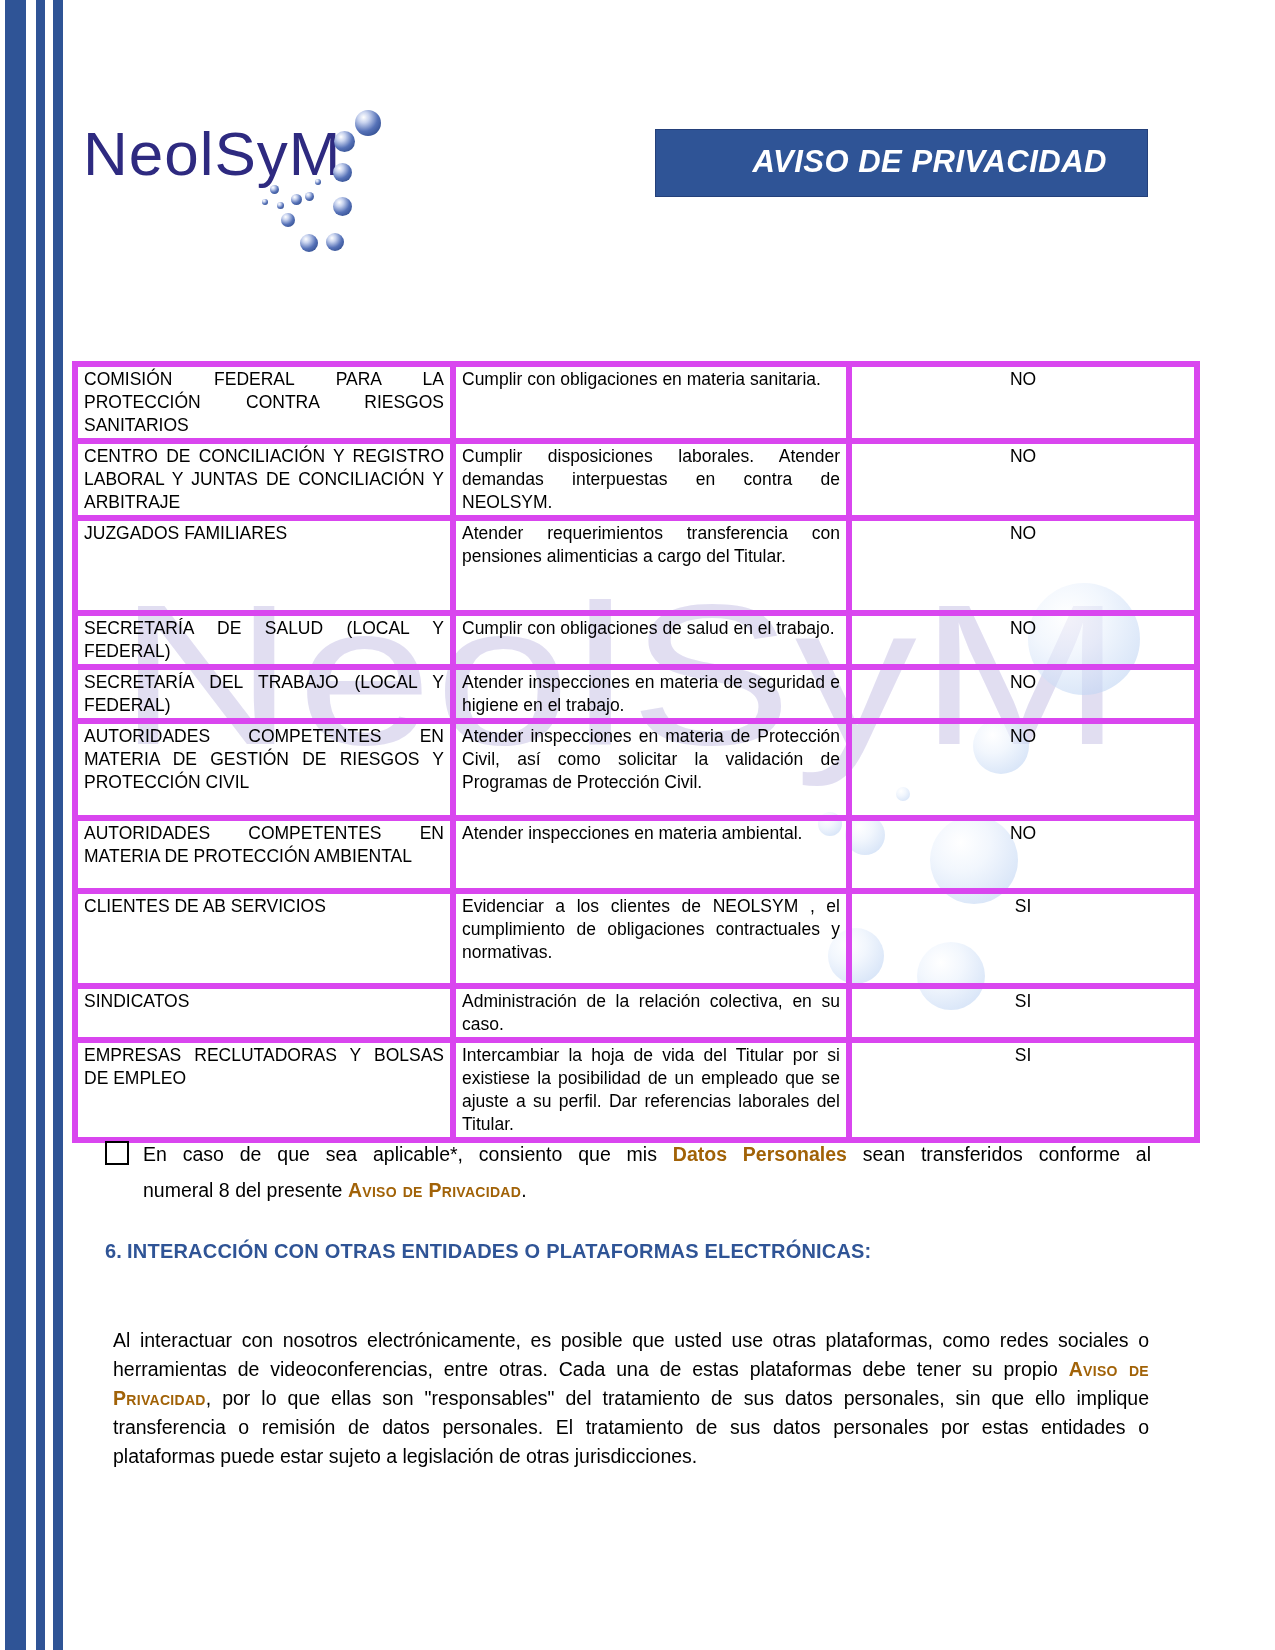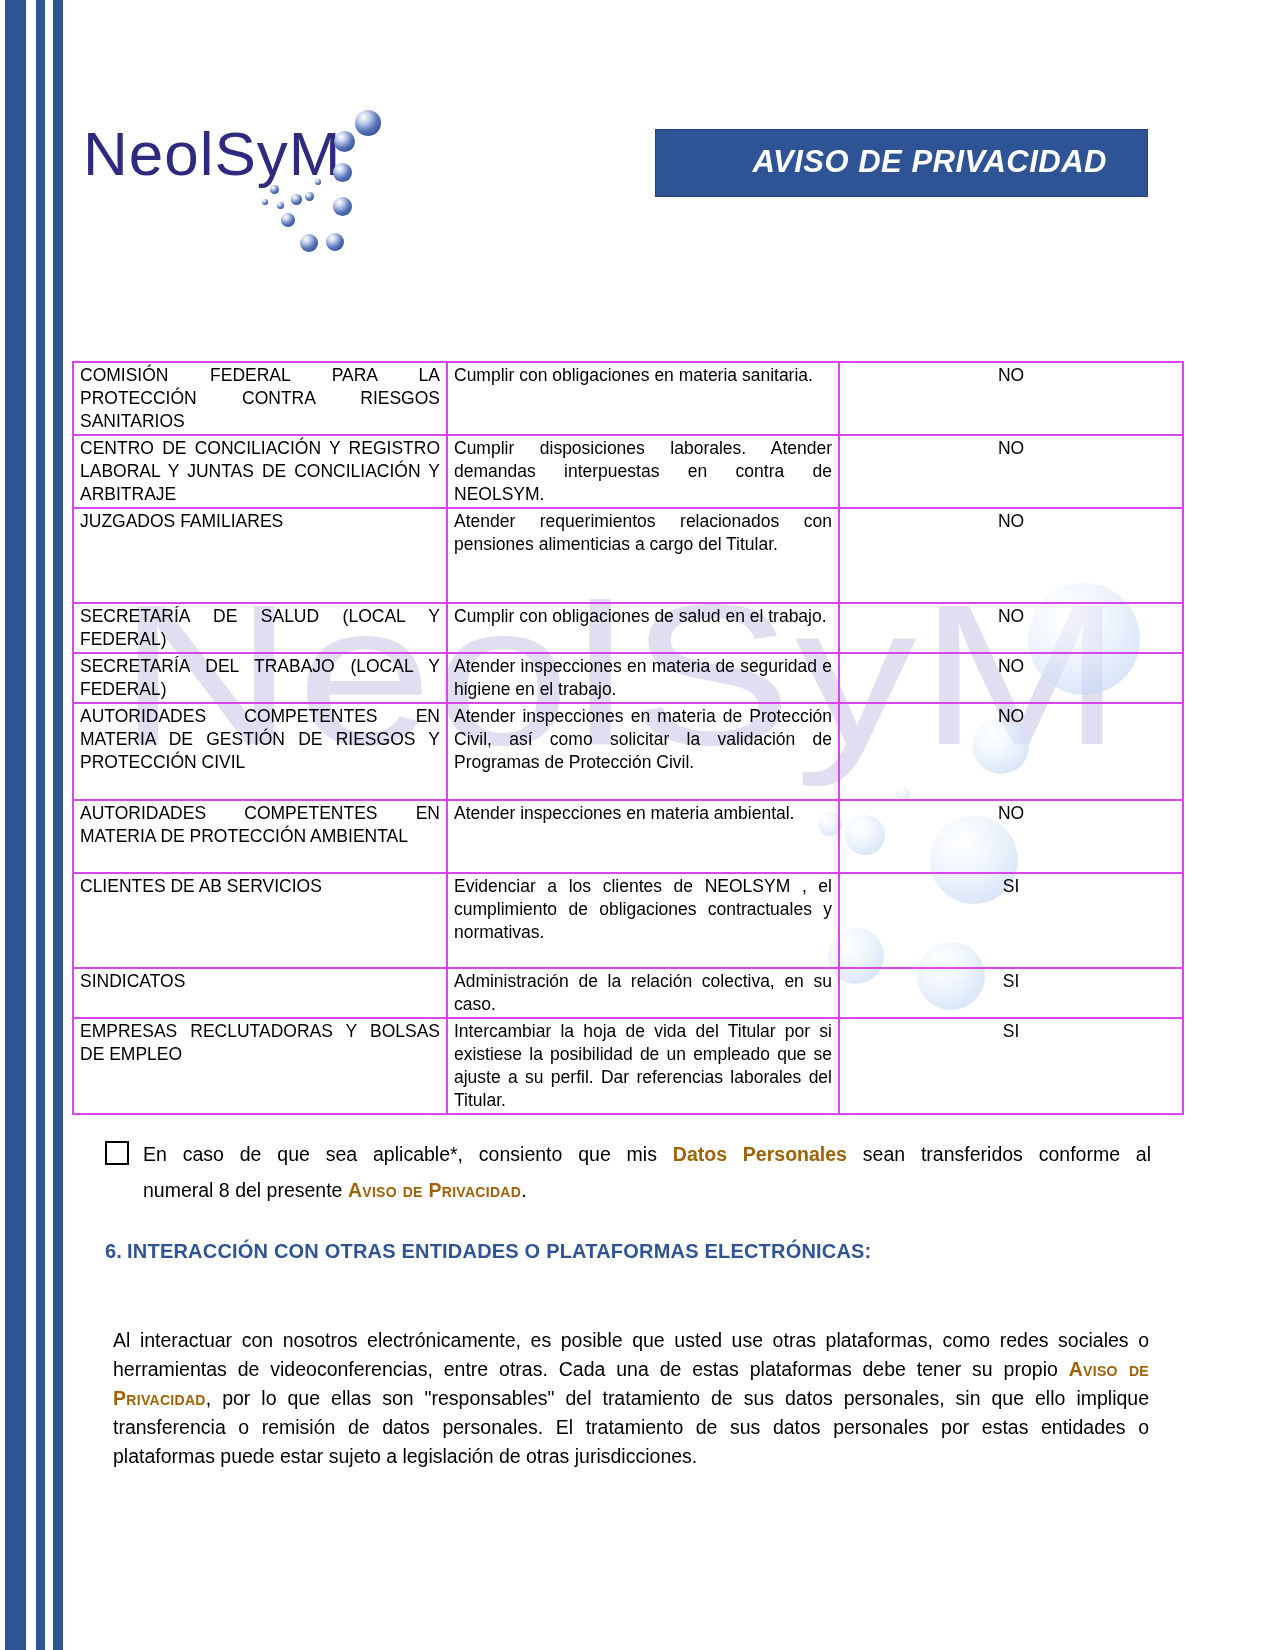--- a/index.html
+++ b/index.html
@@ -43,21 +43,21 @@
   .wm-bubble { position:absolute; border-radius:50%; z-index:0; opacity:0.6;
     background: radial-gradient(circle at 35% 30%, #ffffff 0%, #e9f1fc 35%, #c3d7f4 75%, #aac6ee 100%);
   }
 
   
   table.transfers {
     position:absolute; left:72px; top:361px; width:1068px; z-index:1;
     border-collapse:collapse; table-layout:fixed; background:transparent;
   }
   table.transfers td {
-    border:2px solid #d946ef; vertical-align:top; padding:1px 6px;
+    border:6px solid #d946ef; vertical-align:top; padding:1px 6px;
     font-size:17.5px; line-height:23px; overflow:hidden;
   }
   td.entity-cell  { width:360px; text-align:justify; }
   td.purpose-cell { width:378px; text-align:justify; }
   td.transfer-cell{ width:330px; text-align:center;  }
 
   
   .consent { position:absolute; left:105px; top:1136px; width:1046px; z-index:1; }
   .consent-checkbox {
     position:absolute; left:0; top:5px; width:20px; height:20px;
@@ -128,21 +128,21 @@
         <td class="purpose-cell">Cumplir con obligaciones en materia sanitaria.</td>
         <td class="transfer-cell">NO</td>
       </tr>
       <tr style="height:72px;">
         <td class="entity-cell">CENTRO DE CONCILIACIÓN Y REGISTRO LABORAL Y JUNTAS DE CONCILIACIÓN Y ARBITRAJE</td>
         <td class="purpose-cell">Cumplir disposiciones laborales. Atender demandas interpuestas en contra de NEOLSYM.</td>
         <td class="transfer-cell">NO</td>
       </tr>
       <tr style="height:95px;">
         <td class="entity-cell">JUZGADOS FAMILIARES</td>
-        <td class="purpose-cell">Atender requerimientos relacionados con pensiones alimenticias a cargo del Titular.</td>
+        <td class="purpose-cell">Atender requerimientos transferencia con pensiones alimenticias a cargo del Titular.</td>
         <td class="transfer-cell">NO</td>
       </tr>
       <tr style="height:50px;">
         <td class="entity-cell">SECRETARÍA DE SALUD (LOCAL Y FEDERAL)</td>
         <td class="purpose-cell">Cumplir con obligaciones de salud en el trabajo.</td>
         <td class="transfer-cell">NO</td>
       </tr>
       <tr style="height:47px;">
         <td class="entity-cell">SECRETARÍA DEL TRABAJO (LOCAL Y FEDERAL)</td>
         <td class="purpose-cell">Atender inspecciones en materia de seguridad e higiene en el trabajo.</td>

